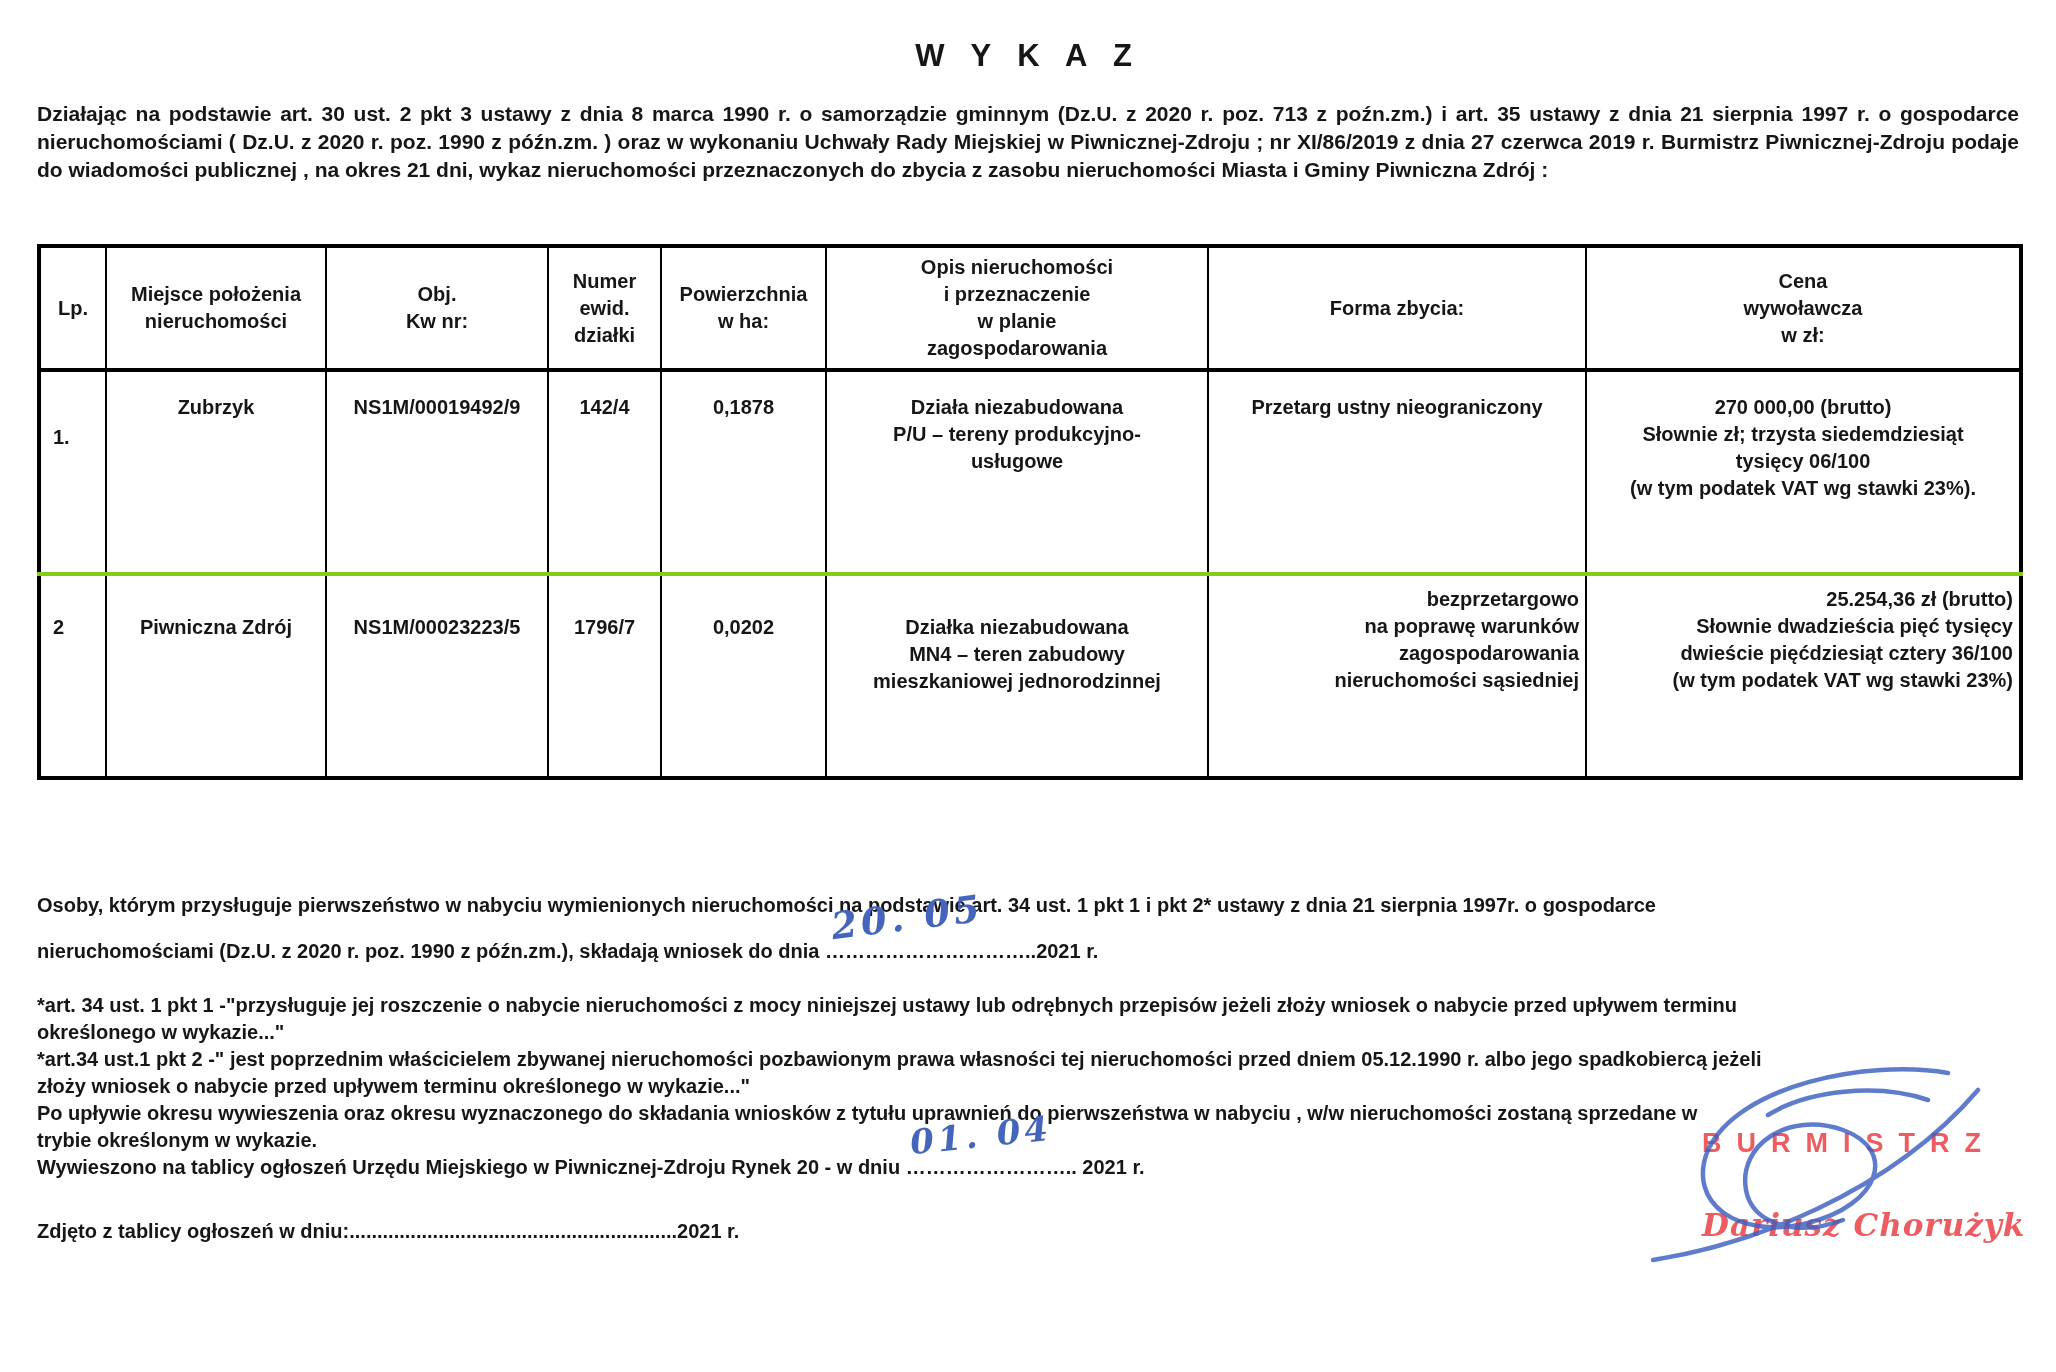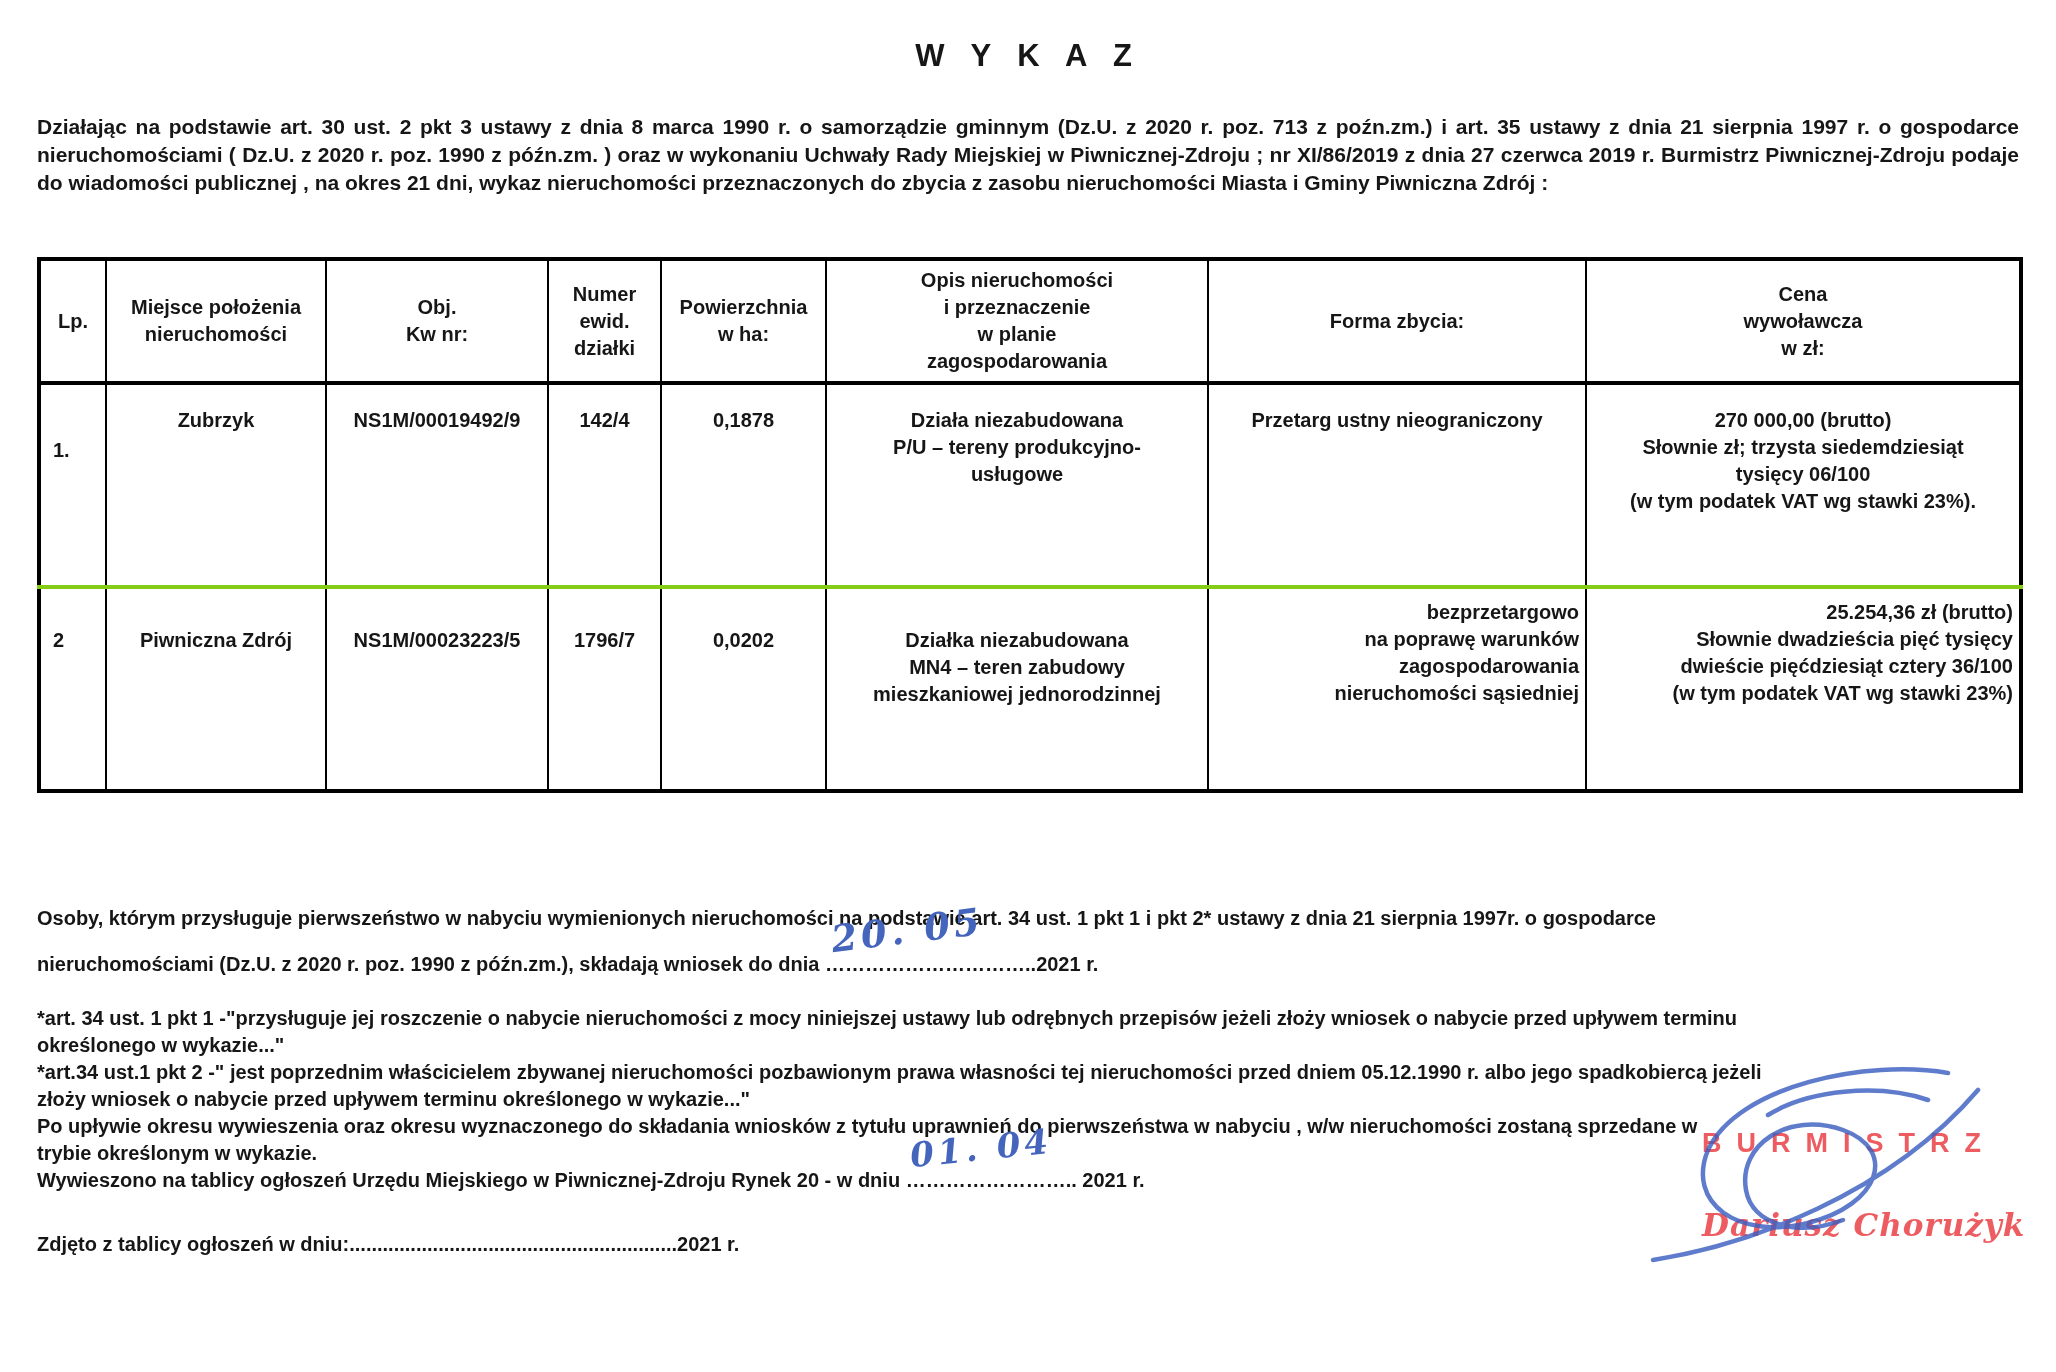--- a/index.html
+++ b/index.html
@@ -19,21 +19,21 @@
     letter-spacing:9px;
     margin-top:8px;
   }
   .subtitle{
     text-align:center;
     font-size:22px;
     margin-top:12px;
     letter-spacing:0.5px;
   }
   .intro{
-    margin-top:39px;
+    margin-top:26px;
     font-size:21px;
     line-height:28px;
     text-align:justify;
   }
   table.props{
     border-collapse:collapse;
     table-layout:fixed;
     margin-top:60px;
     width:1982px;
     border:4px solid #000;

